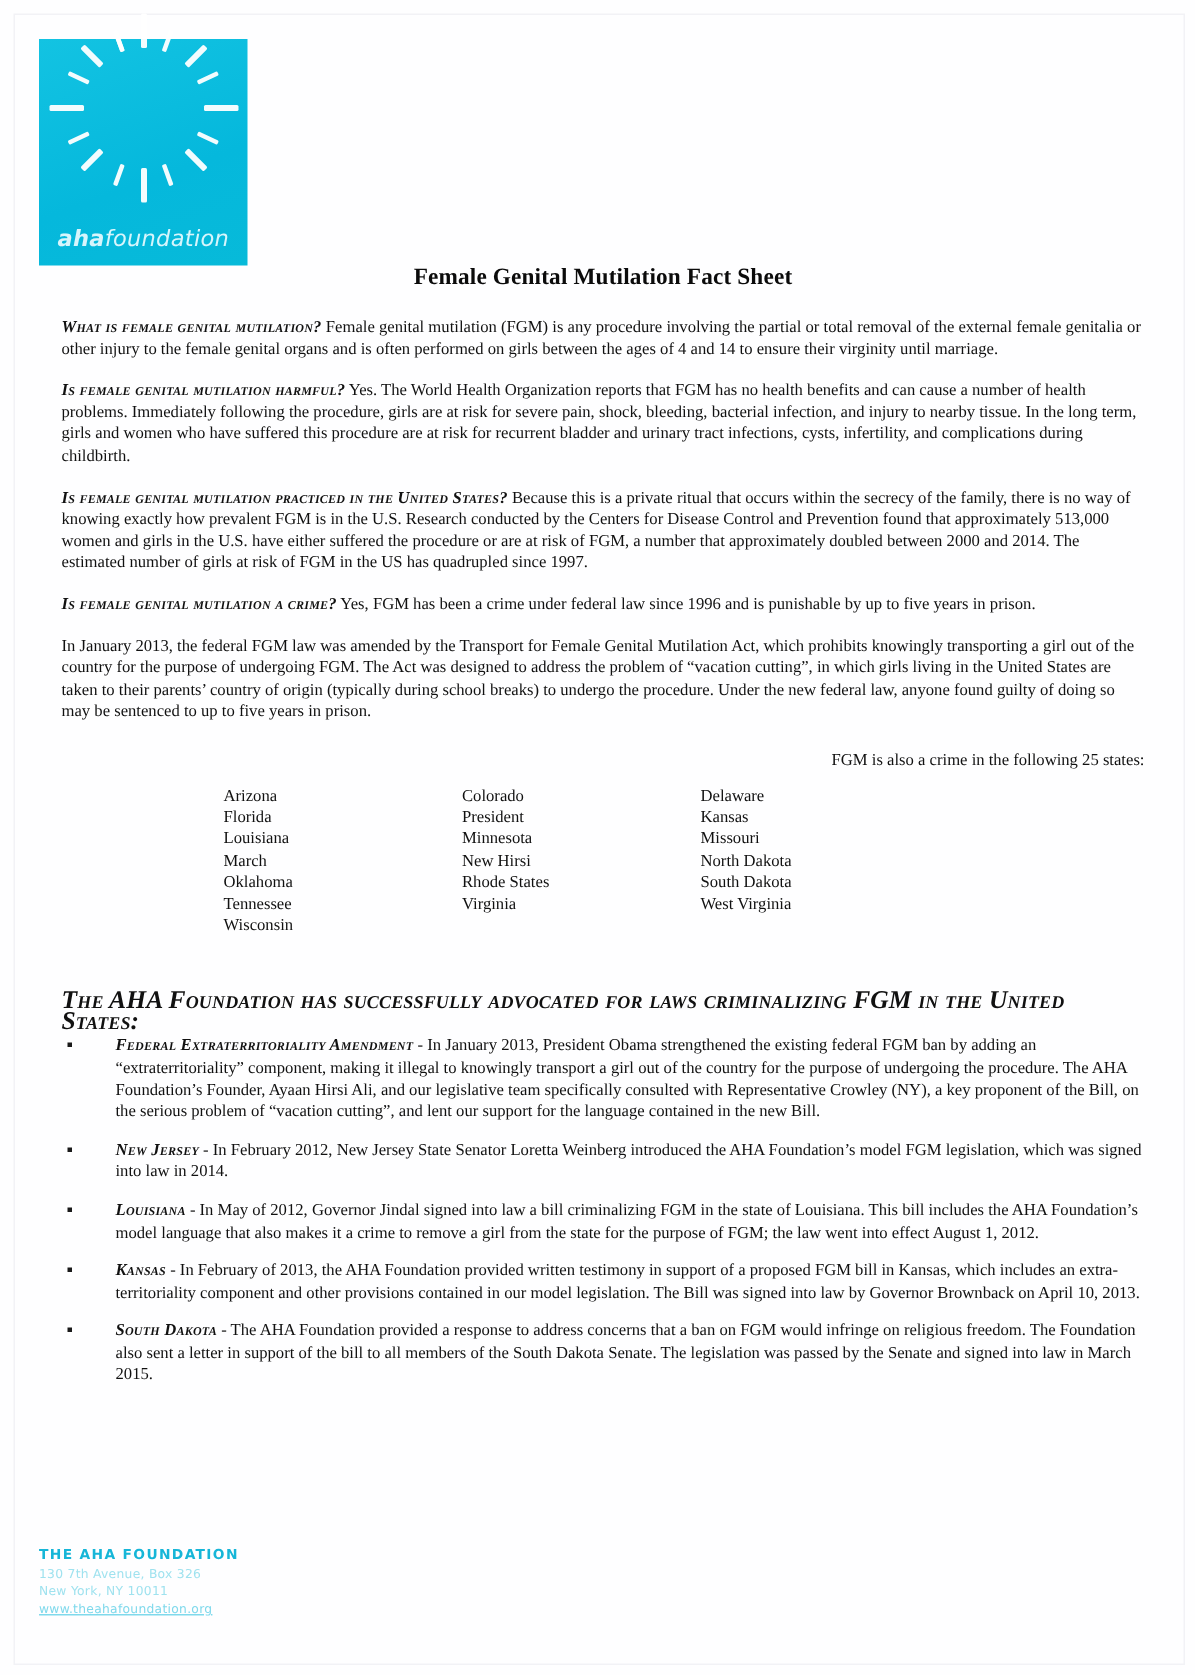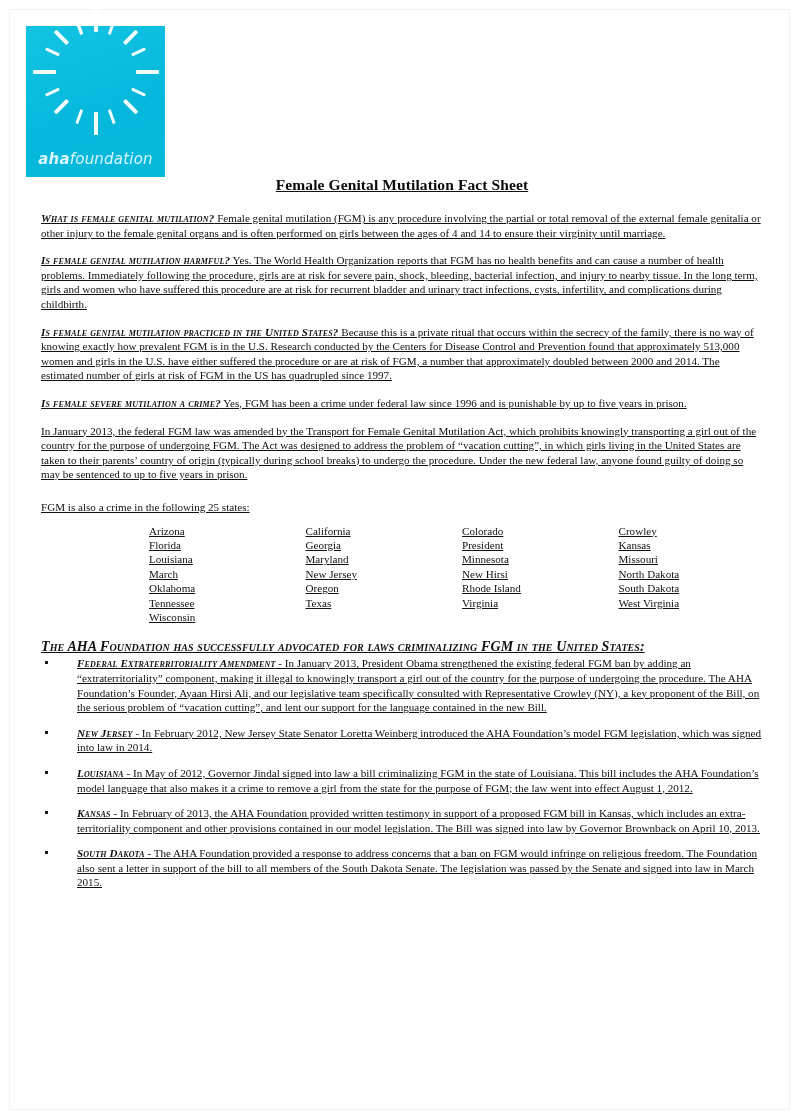--- a/index.html
+++ b/index.html
@@ -71,21 +71,20 @@
     opacity: .92;
   }
   .logo-wordmark .bold { font-weight: 700; }
 
   
   .doc {
     position: absolute;
     left: 41px;
     top: 176px;
     width: 722px;
-    text-decoration: underline;
   }
   h1.title {
     margin: 0 0 17px 0;
     text-align: center;
     font-size: 15.5px;
     font-weight: 700;
     letter-spacing: .1px;
     color: #0b0b0b;
   }
   p.para {
@@ -96,32 +95,33 @@
     color: #111;
   }
   .qlead {
     font-weight: 700;
     font-style: italic;
     font-variant: small-caps;
     letter-spacing: .15px;
     margin-top: 17px;
   }
   .section-head {
-    margin: 16px 0 2px 0;
-    font-size: 14px;
+    margin: 36px 0 2px 0;
+    font-size: 17px;
     font-weight: 700;
     font-style: italic;
     font-variant: small-caps;
     line-height: 14px;
     letter-spacing: .1px;
   }
   .states-intro {
     margin: 18px 0 9px 0;
     font-size: 11.1px;
     line-height: 14.6px;
+    text-align: right;
   }
 
   
   .states {
     display: flex;
     margin: 0 0 0 108px;
     width: 610px;
     gap: 16px;
   }
   .state-col {
@@ -234,55 +234,47 @@
 
     <p class="para">
       <span class="qlead">Is female genital mutilation harmful?</span><span>  Yes.  The World Health Organization reports that FGM has no health benefits and can cause a number of health problems.  Immediately following the procedure, girls are at risk for severe pain, shock, bleeding, bacterial infection, and injury to nearby tissue.  In the long term, girls and women who have suffered this procedure are at risk for recurrent bladder and urinary tract infections, cysts, infertility, and complications during childbirth.</span>
     </p>
 
     <p class="para">
       <span class="qlead">Is female genital mutilation practiced in the United States?</span><span>  Because this is a private ritual that occurs within the secrecy of the family, there is no way of knowing exactly how prevalent FGM is in the U.S. Research conducted by the Centers for Disease Control and Prevention found that approximately 513,000 women and girls in the U.S. have either suffered the procedure or are at risk of FGM, a number that approximately doubled between 2000 and 2014.  The estimated number of girls at risk of FGM in the US has quadrupled since 1997.</span>
     </p>
 
     <p class="para">
-      <span class="qlead">Is female severe mutilation a crime?</span><span>  Yes, FGM has been a crime under federal law since 1996 and is punishable by up to five years in prison.</span>
+      <span class="qlead">Is female genital mutilation a crime?</span><span>  Yes, FGM has been a crime under federal law since 1996 and is punishable by up to five years in prison.</span>
     </p>
 
     <p class="para">In January 2013, the federal FGM law was amended by the Transport for Female Genital Mutilation Act, which prohibits knowingly transporting a girl out of the country for the purpose of undergoing FGM.  The Act was designed to address the problem of “vacation cutting”, in which girls living in the United States are taken to their parents’ country of origin (typically during school breaks) to undergo the procedure.  Under the new federal law, anyone found guilty of doing so may be sentenced to up to five years in prison.</p>
 
     <p class="states-intro">FGM is also a crime in the following 25 states:</p>
 
     <div class="states">
       <div class="state-col">
         <div class="state-item">Arizona</div>
         <div class="state-item">Florida</div>
         <div class="state-item">Louisiana</div>
         <div class="state-item">March</div>
         <div class="state-item">Oklahoma</div>
         <div class="state-item">Tennessee</div>
         <div class="state-item">Wisconsin</div>
       </div>
       <div class="state-col">
-        <div class="state-item">California</div>
-        <div class="state-item">Georgia</div>
-        <div class="state-item">Maryland</div>
-        <div class="state-item">New Jersey</div>
-        <div class="state-item">Oregon</div>
-        <div class="state-item">Texas</div>
-      </div>
-      <div class="state-col">
         <div class="state-item">Colorado</div>
         <div class="state-item">President</div>
         <div class="state-item">Minnesota</div>
         <div class="state-item">New Hirsi</div>
-        <div class="state-item">Rhode Island</div>
+        <div class="state-item">Rhode States</div>
         <div class="state-item">Virginia</div>
       </div>
       <div class="state-col">
-        <div class="state-item">Crowley</div>
+        <div class="state-item">Delaware</div>
         <div class="state-item">Kansas</div>
         <div class="state-item">Missouri</div>
         <div class="state-item">North Dakota</div>
         <div class="state-item">South Dakota</div>
         <div class="state-item">West Virginia</div>
       </div>
     </div>
 
     <div class="section-head">The AHA Foundation has successfully advocated for laws criminalizing FGM in the United States:</div>
 
@@ -303,13 +295,19 @@
         <span class="dot"></span>
         <span class="blead">Kansas</span><span> - In February of 2013, the AHA Foundation provided written testimony in support of a proposed FGM bill in Kansas, which includes an extra-territoriality component and other provisions contained in our model legislation.  The Bill was signed into law by Governor Brownback on April 10, 2013.</span>
       </li>
       <li>
         <span class="dot"></span>
         <span class="blead">South Dakota</span><span> - The AHA Foundation provided a response to address concerns that a ban on FGM would infringe on religious freedom. The Foundation also sent a letter in support of the bill to all members of the South Dakota Senate. The legislation was passed by the Senate and signed into law in March 2015.</span>
       </li>
     </ul>
   </div>
 
+  <div class="footer">
+    <div class="footer-name">THE AHA FOUNDATION</div>
+    <div class="footer-line">130 7th Avenue, Box 326</div>
+    <div class="footer-line">New York, NY 10011</div>
+    <div class="footer-url">www.theahafoundation.org</div>
+  </div>
 </div>
 
 </body></html>

